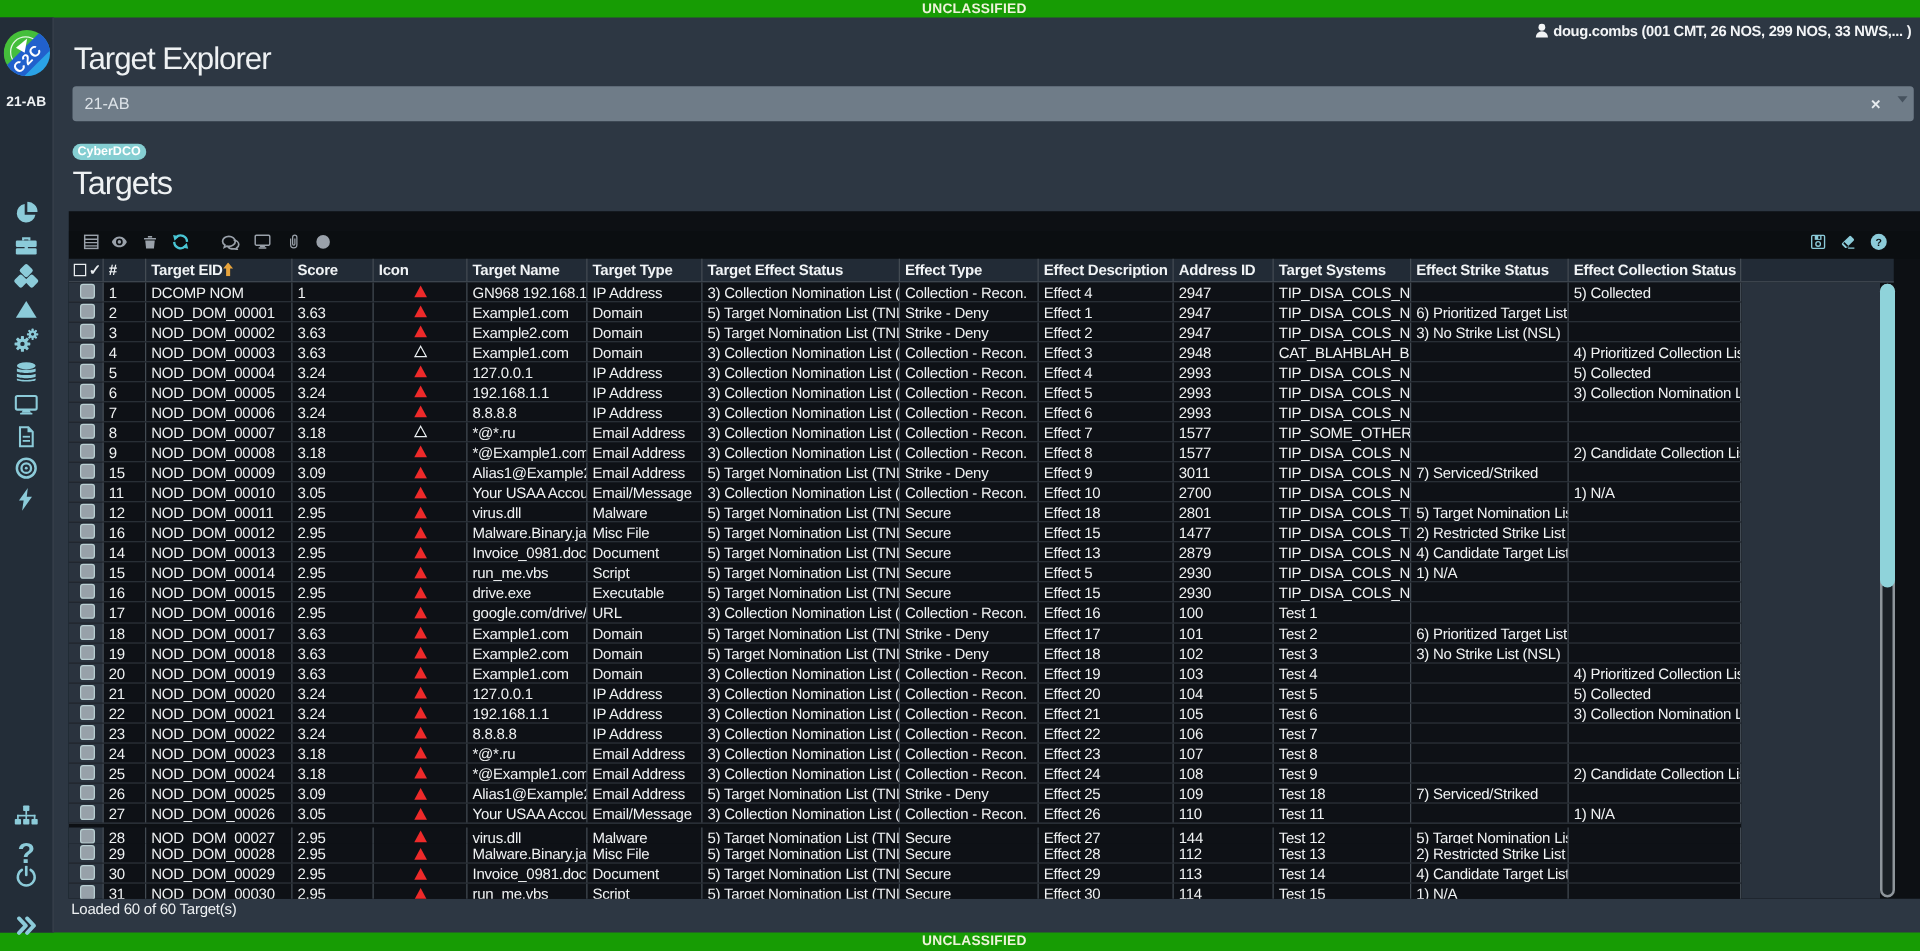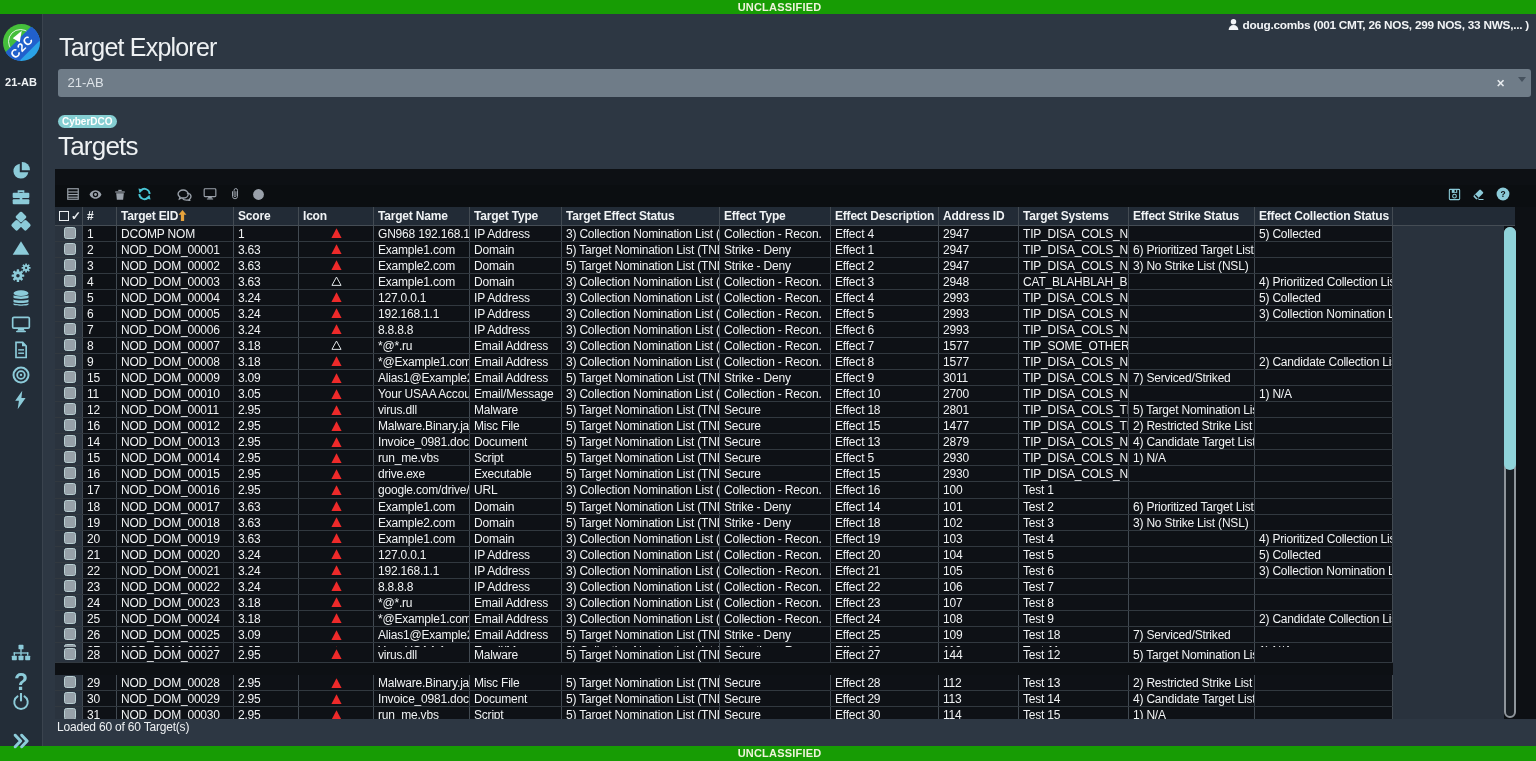--- a/index.html
+++ b/index.html
@@ -537,21 +537,21 @@
       <div class="cell" style="width:34px;padding-top:1px">18</div>
       <div class="cell" style="width:117px;padding-top:1px">NOD_DOM_00017</div>
       <div class="cell" style="width:65px;padding-top:1px">3.63</div>
       <div class="cell" style="width:75px;text-align:center;padding:2px 0 0 0"><svg width="13" height="10.5" viewBox="0 0 24 24">
           <path fill="#ee2a2a" d="M12 0.8 23.6 22.6H0.4Z"></path>
         </svg></div>
       <div class="cell" style="width:96px;padding-top:1px">Example1.com</div>
       <div class="cell" style="width:92px;padding-top:1px">Domain</div>
       <div class="cell" style="width:158px;padding-top:1px">5) Target Nomination List (TNL)</div>
       <div class="cell" style="width:111px;padding-top:1px">Strike - Deny</div>
-      <div class="cell" style="width:108px;padding-top:1px">Effect 14</div>
+      <div class="cell" style="width:108px;padding-top:1px">Effect 17</div>
       <div class="cell" style="width:80px;padding-top:1px">101</div>
       <div class="cell" style="width:110px;padding-top:1px">Test 2</div>
       <div class="cell" style="width:126px;padding-top:1px">6) Prioritized Target List</div>
       <div class="cell" style="width:138px;padding-top:1px"></div>
     </div>
     <div class="row" style="top:346.08px">
       <div class="cell" style="width:28px;background:#2a333e;padding:1px 0 0 8.5px"><span style="display:inline-block;width:12px;height:12px;background:#97a1a9;border:1.5px solid #b9cfd2;border-radius:2.5px"></span></div>
       <div class="cell" style="width:34px;padding-top:1px">19</div>
       <div class="cell" style="width:117px;padding-top:1px">NOD_DOM_00018</div>
       <div class="cell" style="width:65px;padding-top:1px">3.63</div>
@@ -705,21 +705,21 @@
       <div class="cell" style="width:96px;padding-top:1px">Your USAA Account</div>
       <div class="cell" style="width:92px;padding-top:1px">Email/Message</div>
       <div class="cell" style="width:158px;padding-top:1px">3) Collection Nomination List (CNL)</div>
       <div class="cell" style="width:111px;padding-top:1px">Collection - Recon.</div>
       <div class="cell" style="width:108px;padding-top:1px">Effect 26</div>
       <div class="cell" style="width:80px;padding-top:1px">110</div>
       <div class="cell" style="width:110px;padding-top:1px">Test 11</div>
       <div class="cell" style="width:126px;padding-top:1px"></div>
       <div class="cell" style="width:138px;padding-top:1px">1) N/A</div>
     </div>
-    <div class="row" style="top:478px">
+    <div class="row" style="top:493px">
       <div class="cell" style="width:28px;background:#2a333e;padding:1px 0 0 8.5px"><span style="display:inline-block;width:12px;height:12px;background:#97a1a9;border:1.5px solid #b9cfd2;border-radius:2.5px"></span></div>
       <div class="cell" style="width:34px;padding-top:1px">28</div>
       <div class="cell" style="width:117px;padding-top:1px">NOD_DOM_00027</div>
       <div class="cell" style="width:65px;padding-top:1px">2.95</div>
       <div class="cell" style="width:75px;text-align:center;padding:2px 0 0 0"><svg width="13" height="10.5" viewBox="0 0 24 24">
           <path fill="#ee2a2a" d="M12 0.8 23.6 22.6H0.4Z"></path>
         </svg></div>
       <div class="cell" style="width:96px;padding-top:1px">virus.dll</div>
       <div class="cell" style="width:92px;padding-top:1px">Malware</div>
       <div class="cell" style="width:158px;padding-top:1px">5) Target Nomination List (TNL)</div>

